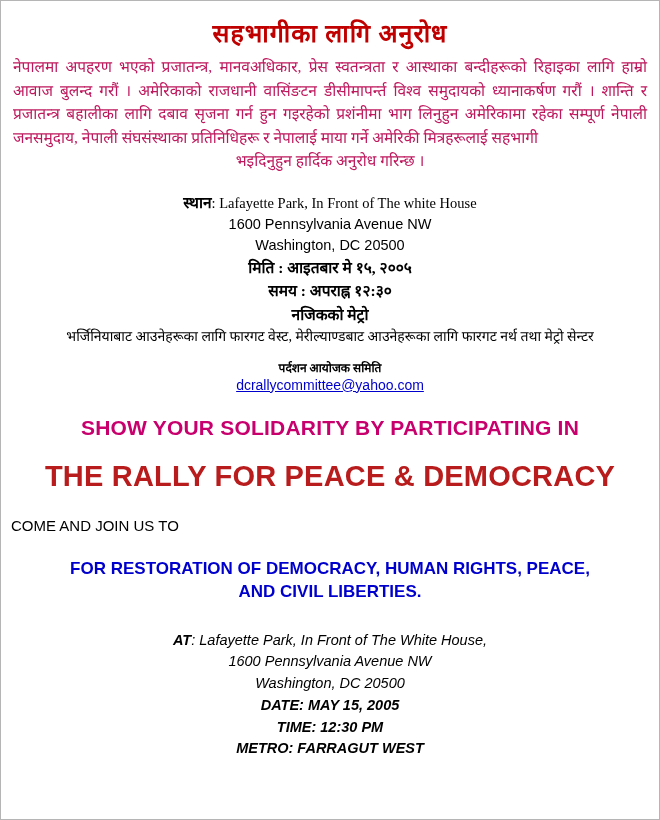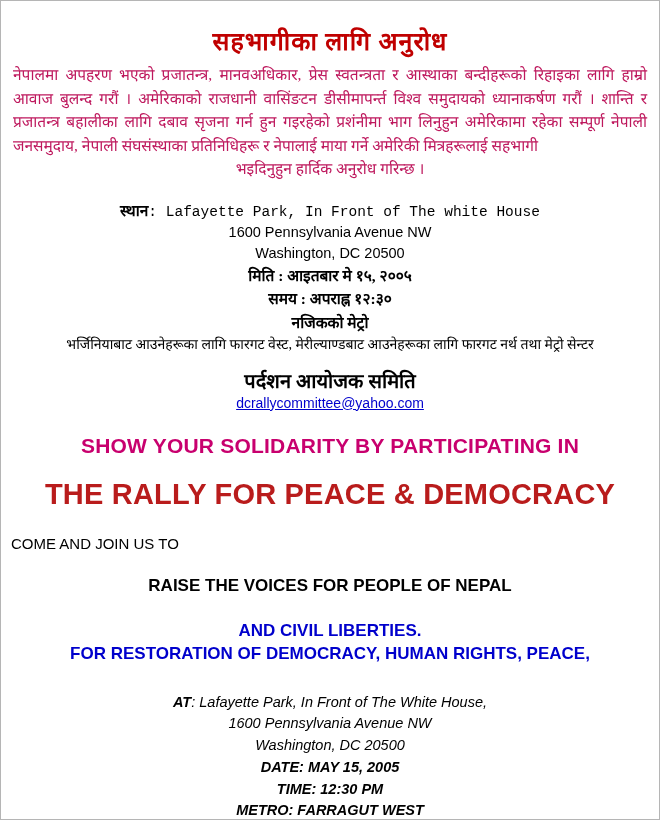--- a/index.html
+++ b/index.html
@@ -22,21 +22,21 @@
     padding: 6px 10px 0 10px;
     position: relative;
   }
   .nep-title {
     text-align: center;
     color: #c00000;
     font-family: "Liberation Serif", serif;
     font-weight: bold;
     font-size: 25px;
     letter-spacing: 1px;
-    margin-top: 16px;
+    margin-top: 8px;
     margin-bottom: 6px;
   }
   .nep-body {
     font-family: "Liberation Serif", serif;
     font-size: 15.5px;
     color: #be185d;
     text-align: justify;
     line-height: 1.52;
     padding: 0 2px;
   }
@@ -46,41 +46,41 @@
   }
   .block-center {
     text-align: center;
   }
   .nep-line {
     font-family: Liberation Serif, serif;
     font-size: 15.5px;
     line-height: 1.5;
   }
   .eng-inline {
-    font-family: Liberation Mono, monospace;
+    font-family: Liberation Serif, serif;
     font-size: 14.5px;
     margin-top: 44px;
   }
   .addr-line {
     font-family: "Liberation Sans", sans-serif;
     font-size: 14.5px;
     line-height: 1.45;
   }
   .nep-small {
     font-family: "Liberation Serif", serif;
     font-size: 14px;
     line-height: 1.5;
   }
   .nep-bold {
     font-weight: bold;
   }
   .spacer-18 { height: 18px; }
   .organizer {
     font-family: "Liberation Serif", serif;
-    font-size: 20px;
+    font-size: 12px;
     font-weight: bold;
     text-align: center;
     margin-top: 12px;
   }
   a.mail {
     color: #0000cc;
     text-decoration: underline;
     font-family: Liberation Sans, sans-serif;
     font-size: 14px;
   }
@@ -158,25 +158,24 @@
   <div class="block-center">
     <a class="mail" href="#">dcrallycommittee@yahoo.com</a>
   </div>
 
   <div class="solidarity">SHOW YOUR SOLIDARITY BY PARTICIPATING IN</div>
 
   <div class="rally-title">THE RALLY FOR PEACE &amp; DEMOCRACY</div>
 
   <div class="comejoin">COME AND JOIN US TO</div>
 
-  <div class="raise">RAISE THE VOICES FOR PEOPLE OF NEPAL</div>
 
   <div class="restoration">
+    <div>FOR RESTORATION OF DEMOCRACY, HUMAN RIGHTS, PEACE,</div>
     <div>AND CIVIL LIBERTIES.</div>
-    <div>FOR RESTORATION OF DEMOCRACY, HUMAN RIGHTS, PEACE,</div>
   </div>
 
   <div class="details">
     <div>
       <span class="b">AT</span><span>: Lafayette Park, In Front of The White House,</span>
     </div>
     <div>1600 Pennsylvania Avenue NW</div>
     <div>Washington, DC 20500</div>
     <div>
       <span class="b">DATE:</span><span class="b"> MAY 15, 2005</span>

